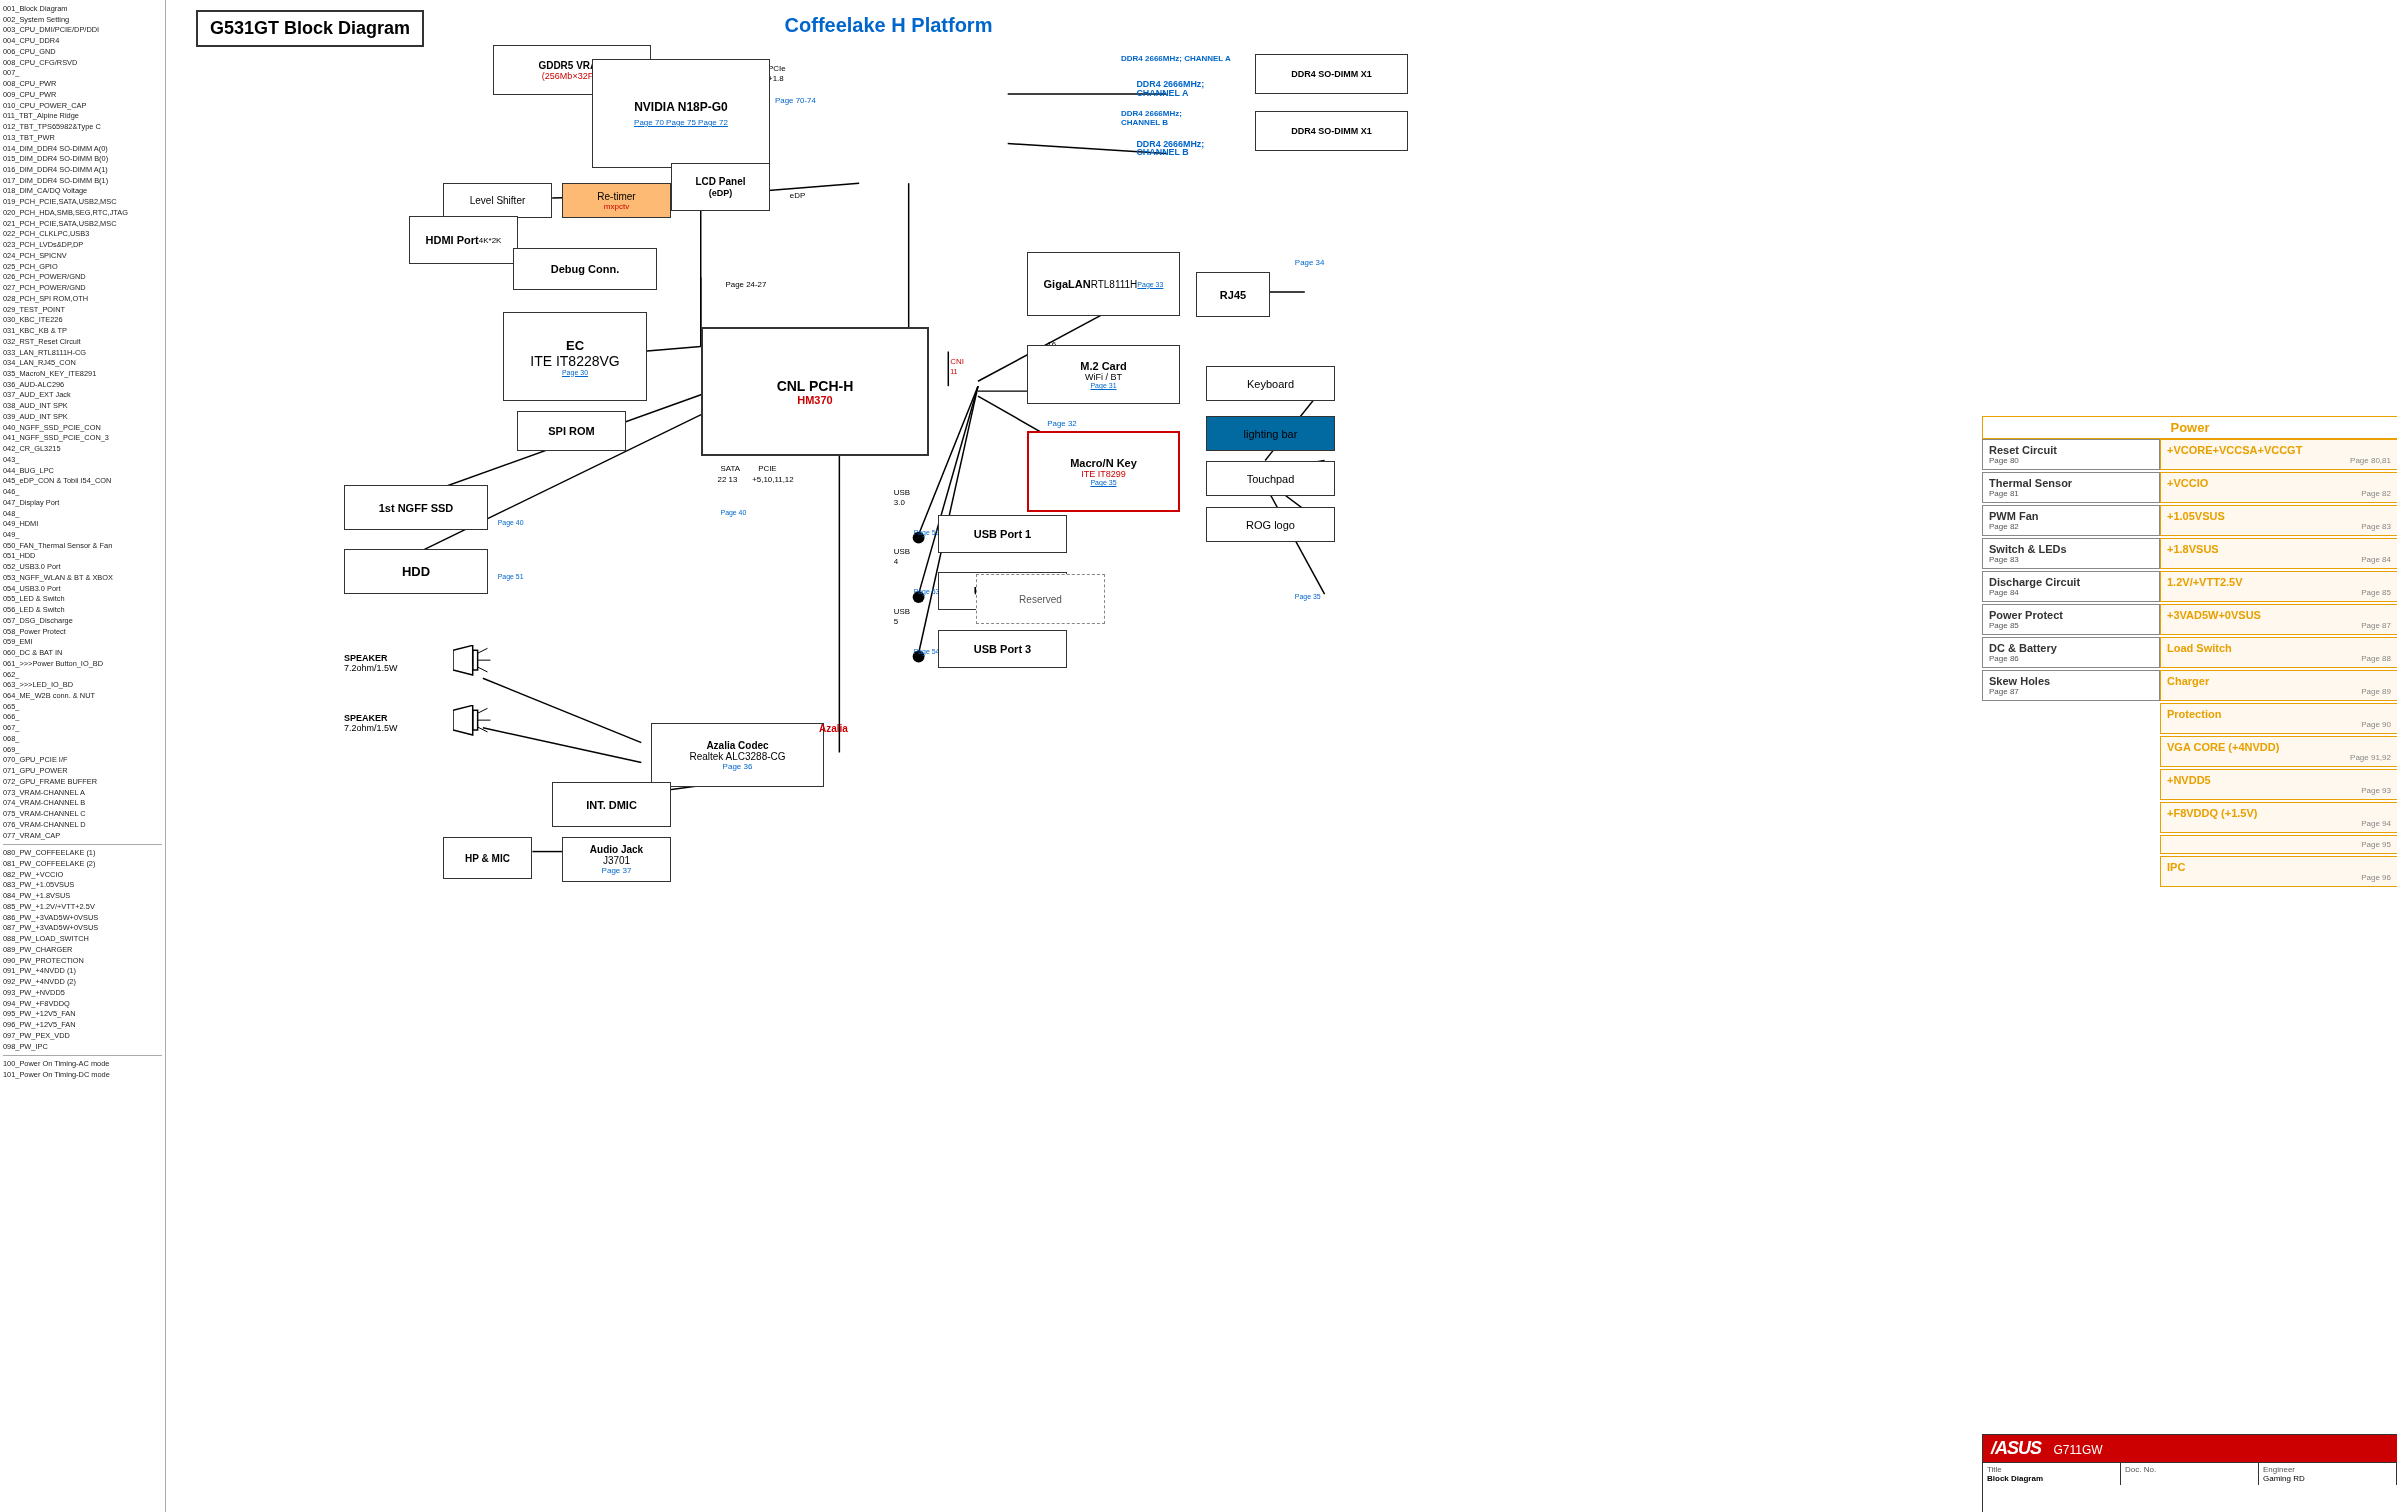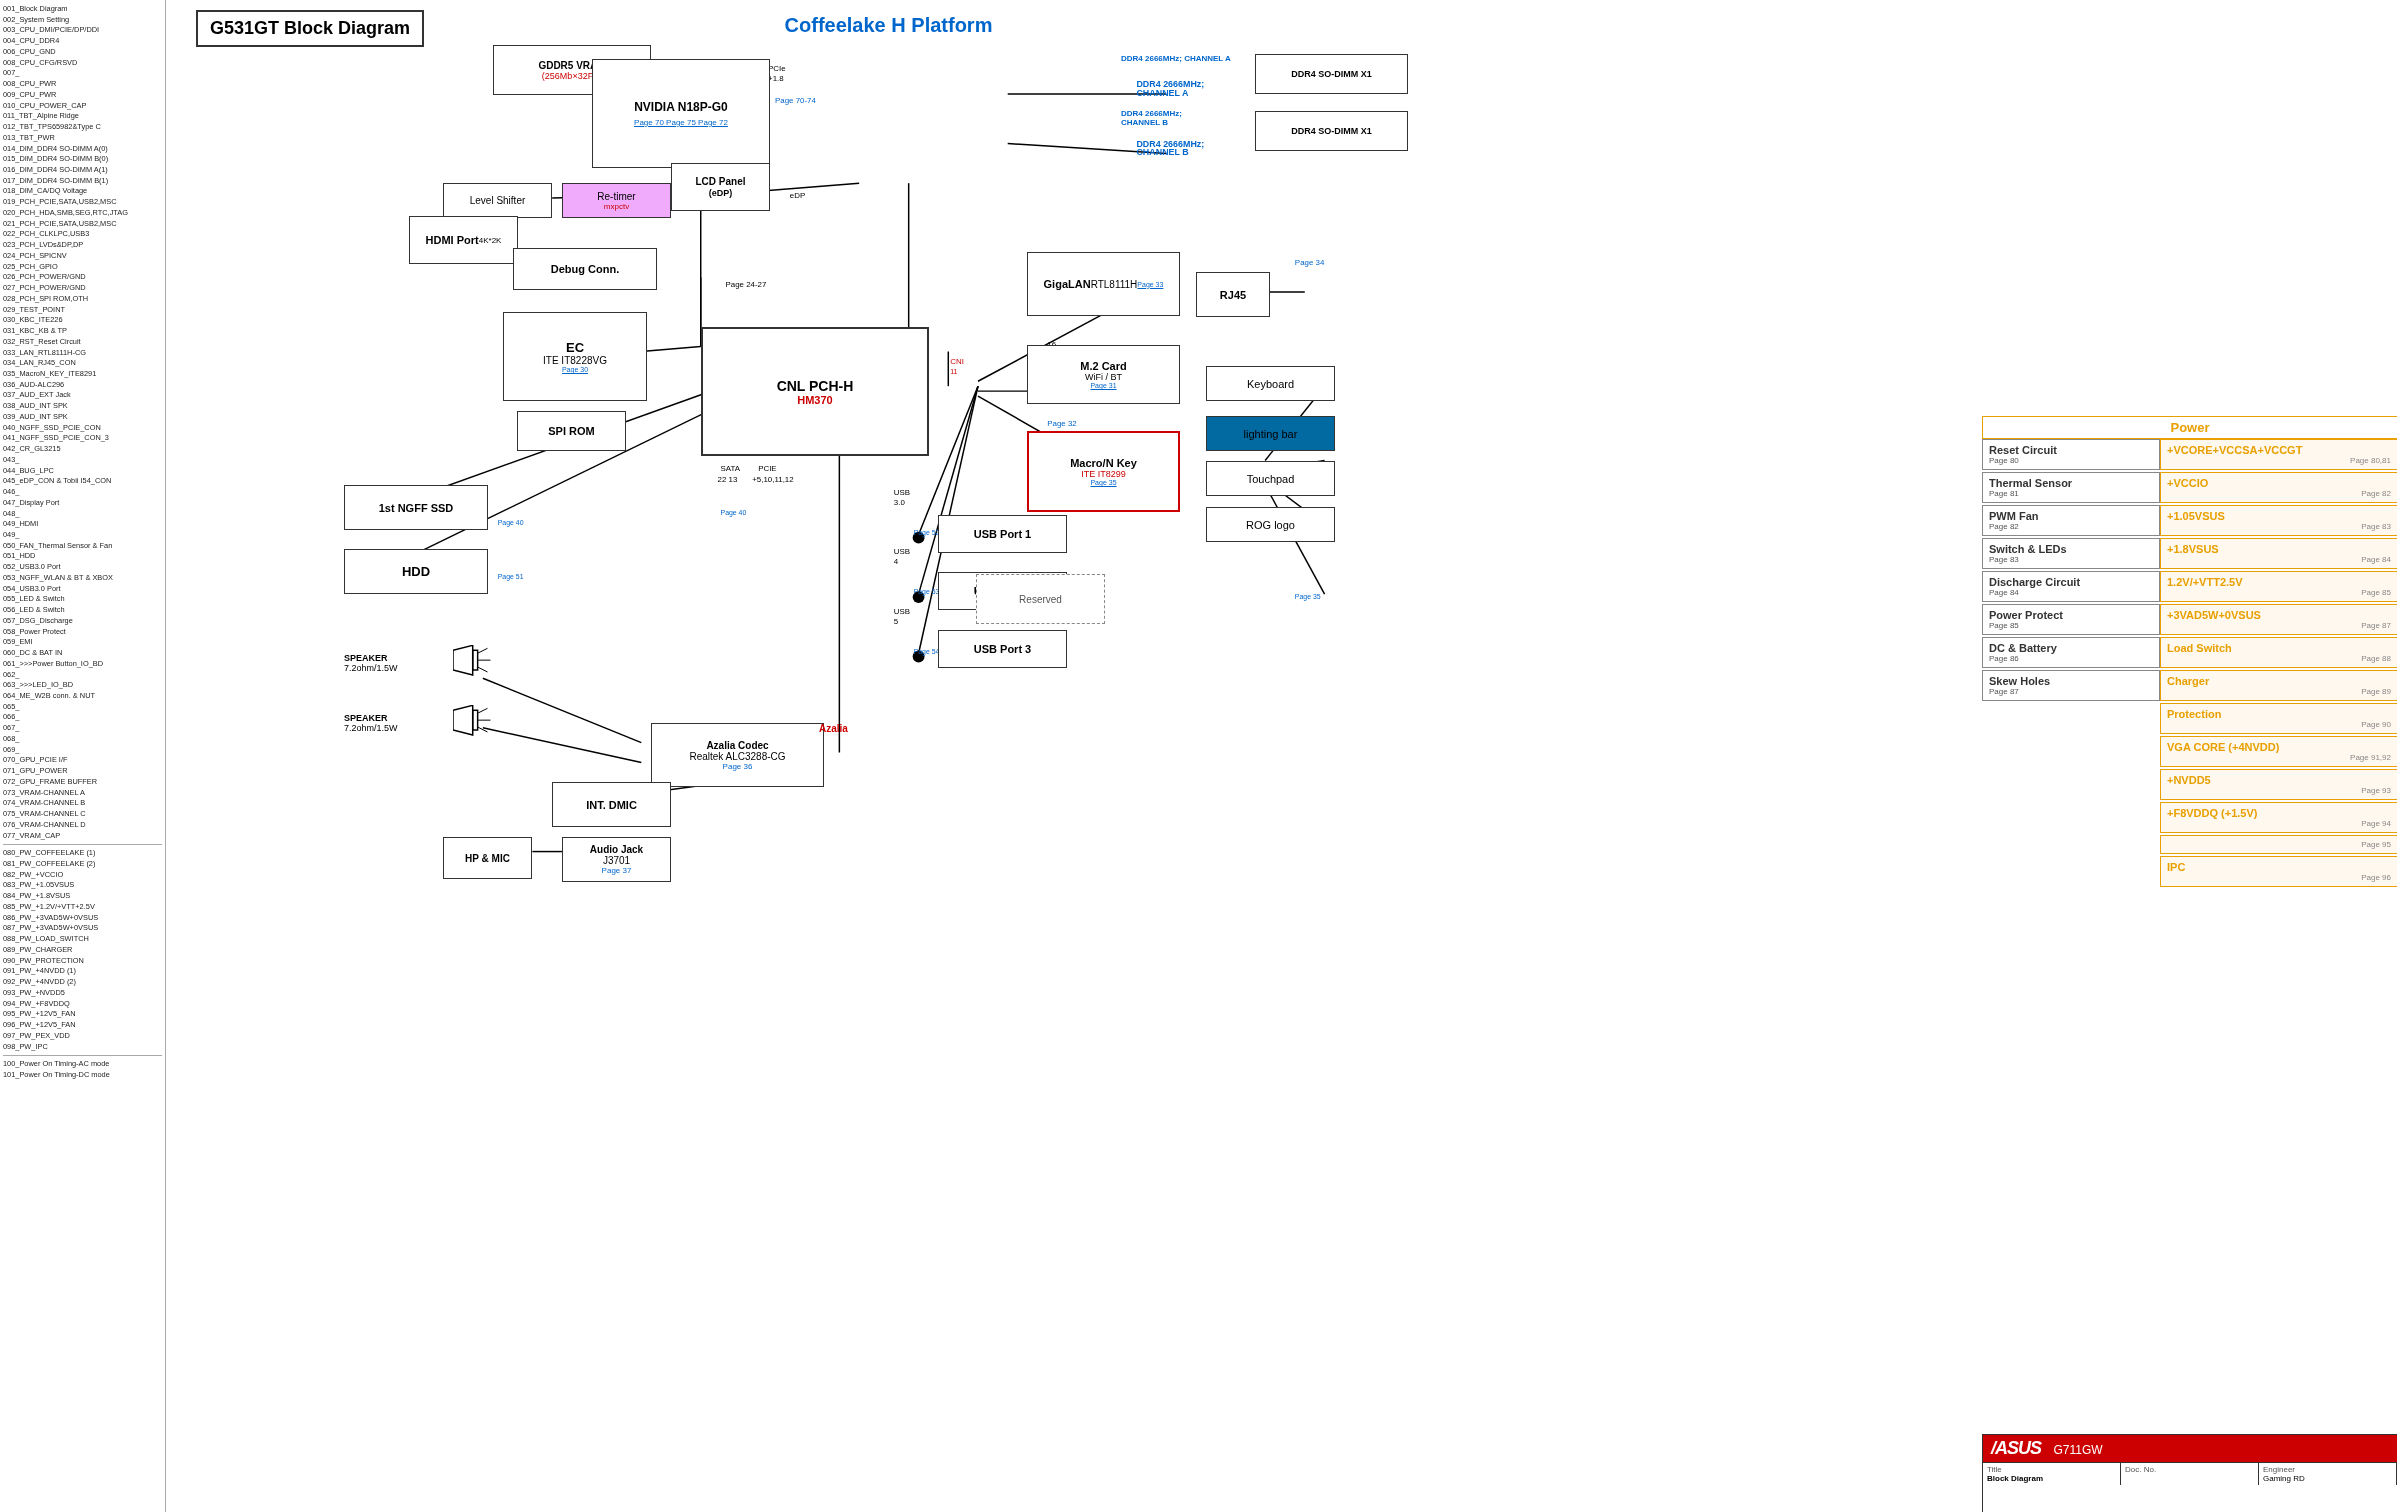--- a/index.html
+++ b/index.html
@@ -410,39 +410,39 @@
   <div style="position:absolute; left:1089px; top:54px; border:1.5px solid #333; width:153px; height:40px; display:flex; align-items:center; justify-content:center; font-size:9px; font-weight:bold; background:#fff;">DDR4 SO-DIMM X1</div>
 
   <div style="position:absolute; left:955px; top:109px;">
     <div style="font-size:8px; color:#0066cc; font-weight:bold;">DDR4 2666MHz;<br>CHANNEL B</div>
   </div>
 
   <div style="position:absolute; left:1089px; top:111px; border:1.5px solid #333; width:153px; height:40px; display:flex; align-items:center; justify-content:center; font-size:9px; font-weight:bold; background:#fff;">DDR4 SO-DIMM X1</div>
 
   <div style="position:absolute; left:277px; top:183px; border:1.5px solid #333; width:109px; height:35px; display:flex; align-items:center; justify-content:center; font-size:10px; background:#fff;">Level Shifter</div>
 
-  <div style="position:absolute; left:396px; top:183px; border:1.5px solid #333; width:109px; height:35px; display:flex; flex-direction:column; align-items:center; justify-content:center; font-size:10px; background:#f0abfc;">
+  <div style="position:absolute; left:396px; top:183px; border:1.5px solid #333; width:109px; height:35px; display:flex; flex-direction:column; align-items:center; justify-content:center; font-size:10px; background:#fdba74;">
     <span>Re-timer</span>
     <span style="font-size:8px; color:#cc0000;">mxpctv</span>
   </div>
 
   <div style="position:absolute; left:243px; top:216px; border:1.5px solid #333; width:109px; height:48px; display:flex; flex-direction:row; align-items:center; justify-content:center; font-size:11px; font-weight:bold; background:#fff;">
     <span>HDMI Port</span>
     <span style="font-size:8px; font-weight:normal;">4K*2K</span>
   </div>
 
   <div style="position:absolute; left:505px; top:163px; border:1.5px solid #333; width:99px; height:48px; display:flex; flex-direction:column; align-items:center; justify-content:center; font-size:10px; font-weight:bold; background:#fff; text-align:center;">
     <span>LCD Panel<br><span style="font-size:9px;">(eDP)</span></span>
   </div>
 
   <div style="position:absolute; left:347px; top:248px; border:1.5px solid #333; width:144px; height:42px; display:flex; align-items:center; justify-content:center; font-size:11px; font-weight:bold; background:#fff;">Debug Conn.</div>
 
   <div style="position:absolute; left:337px; top:312px; border:1.5px solid #333; width:144px; height:89px; display:flex; flex-direction:column; align-items:center; justify-content:center; background:#fff;">
     <span style="font-weight:bold; font-size:13px;">EC</span>
-    <span style="font-size:10px;">ITE IT8228VG</span>
+    <span style="font-size:14px;">ITE IT8228VG</span>
     <span style="font-size:7px; color:#0066cc; text-decoration:underline;">Page 30</span>
   </div>
 
   <div style="position:absolute; left:535px; top:327px; border:2px solid #333; width:228px; height:129px; display:flex; flex-direction:column; align-items:center; justify-content:center; background:#fff;">
     <span style="font-weight:bold; font-size:14px;">CNL PCH-H</span>
     <span style="font-size:11px; color:#cc0000; font-weight:bold;">HM370</span>
   </div>
 
   <div style="position:absolute; left:351px; top:411px; border:1.5px solid #333; width:109px; height:40px; display:flex; align-items:center; justify-content:center; font-size:11px; font-weight:bold; background:#fff;">SPI ROM</div>
 

